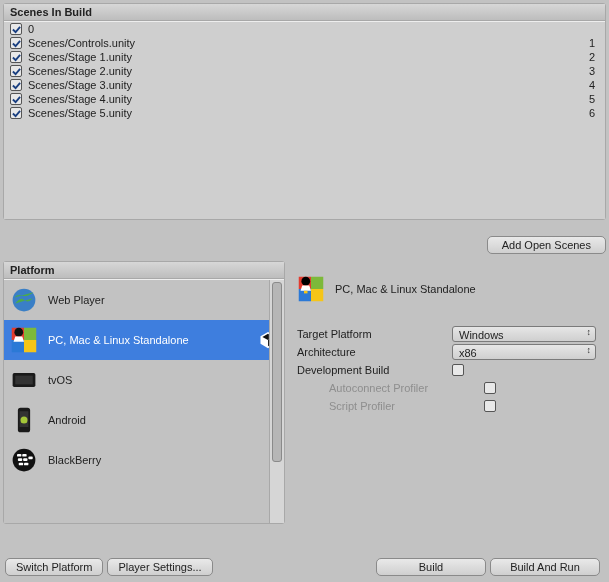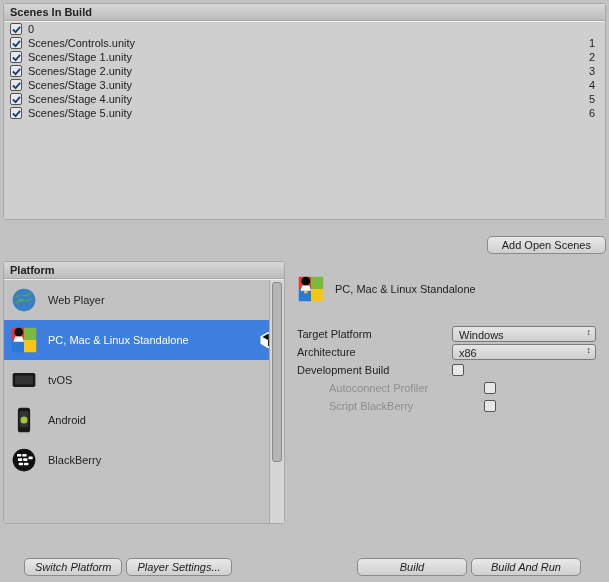--- a/index.html
+++ b/index.html
@@ -39,21 +39,21 @@
 
   .details { flex: 1; padding: 14px 10px 0 6px; }
   .details-header { display: flex; align-items: center; gap: 10px; margin-bottom: 22px; }
   .details-header .title { color: #222; }
   .form-row { display: flex; align-items: center; height: 18px; color: #222; }
   .form-row.disabled { color: #8e8e8e; margin-left: 32px; }
   .form-label { width: 155px; }
   .dropdown { flex: 1; max-width: 160px; height: 16px; background: linear-gradient(#e6e6e6,#cfcfcf); border: 1px solid #7a7a7a; border-radius: 3px; padding: 0 16px 0 6px; position: relative; display: flex; align-items: flex-end; color: #222; cursor: pointer; }
   .dropdown::after { content: "\2195"; position: absolute; right: 4px; top: 0px; font-size: 9px; color: #333; }
 
-  .footer { position: absolute; left: 0; right: 0; bottom: 0; padding: 6px 24px; display: flex; align-items: flex-end; font-style: italic; }
+  .footer { position: absolute; left: 0; right: 0; bottom: 0; padding: 6px 5px; display: flex; align-items: flex-end; }
   .footer .spacer { flex: 1; }
   .footer .btn { margin-right: 4px; }
   .btn.wide { min-width: 110px; }
   .btn.small { min-width: 0; padding: 2px 10px; }
 
   
   svg { display: block; }
 </style>
 </head>
 <body>
@@ -242,21 +242,21 @@
     </div>
     <div class="form-row">
       <span class="form-label">Development Build</span>
       <span class="chk empty"></span>
     </div>
     <div class="form-row disabled">
       <span class="form-label">Autoconnect Profiler</span>
       <span class="chk empty"></span>
     </div>
     <div class="form-row disabled">
-      <span class="form-label">Script BlackBerry</span>
+      <span class="form-label">Script Profiler</span>
       <span class="chk empty"></span>
     </div>
   </div>
 </div>
 
 <div class="footer">
   <span class="btn small">Switch Platform</span>
   <span class="btn small">Player Settings...</span>
   <span class="spacer"></span>
   <span class="btn wide">Build</span>

